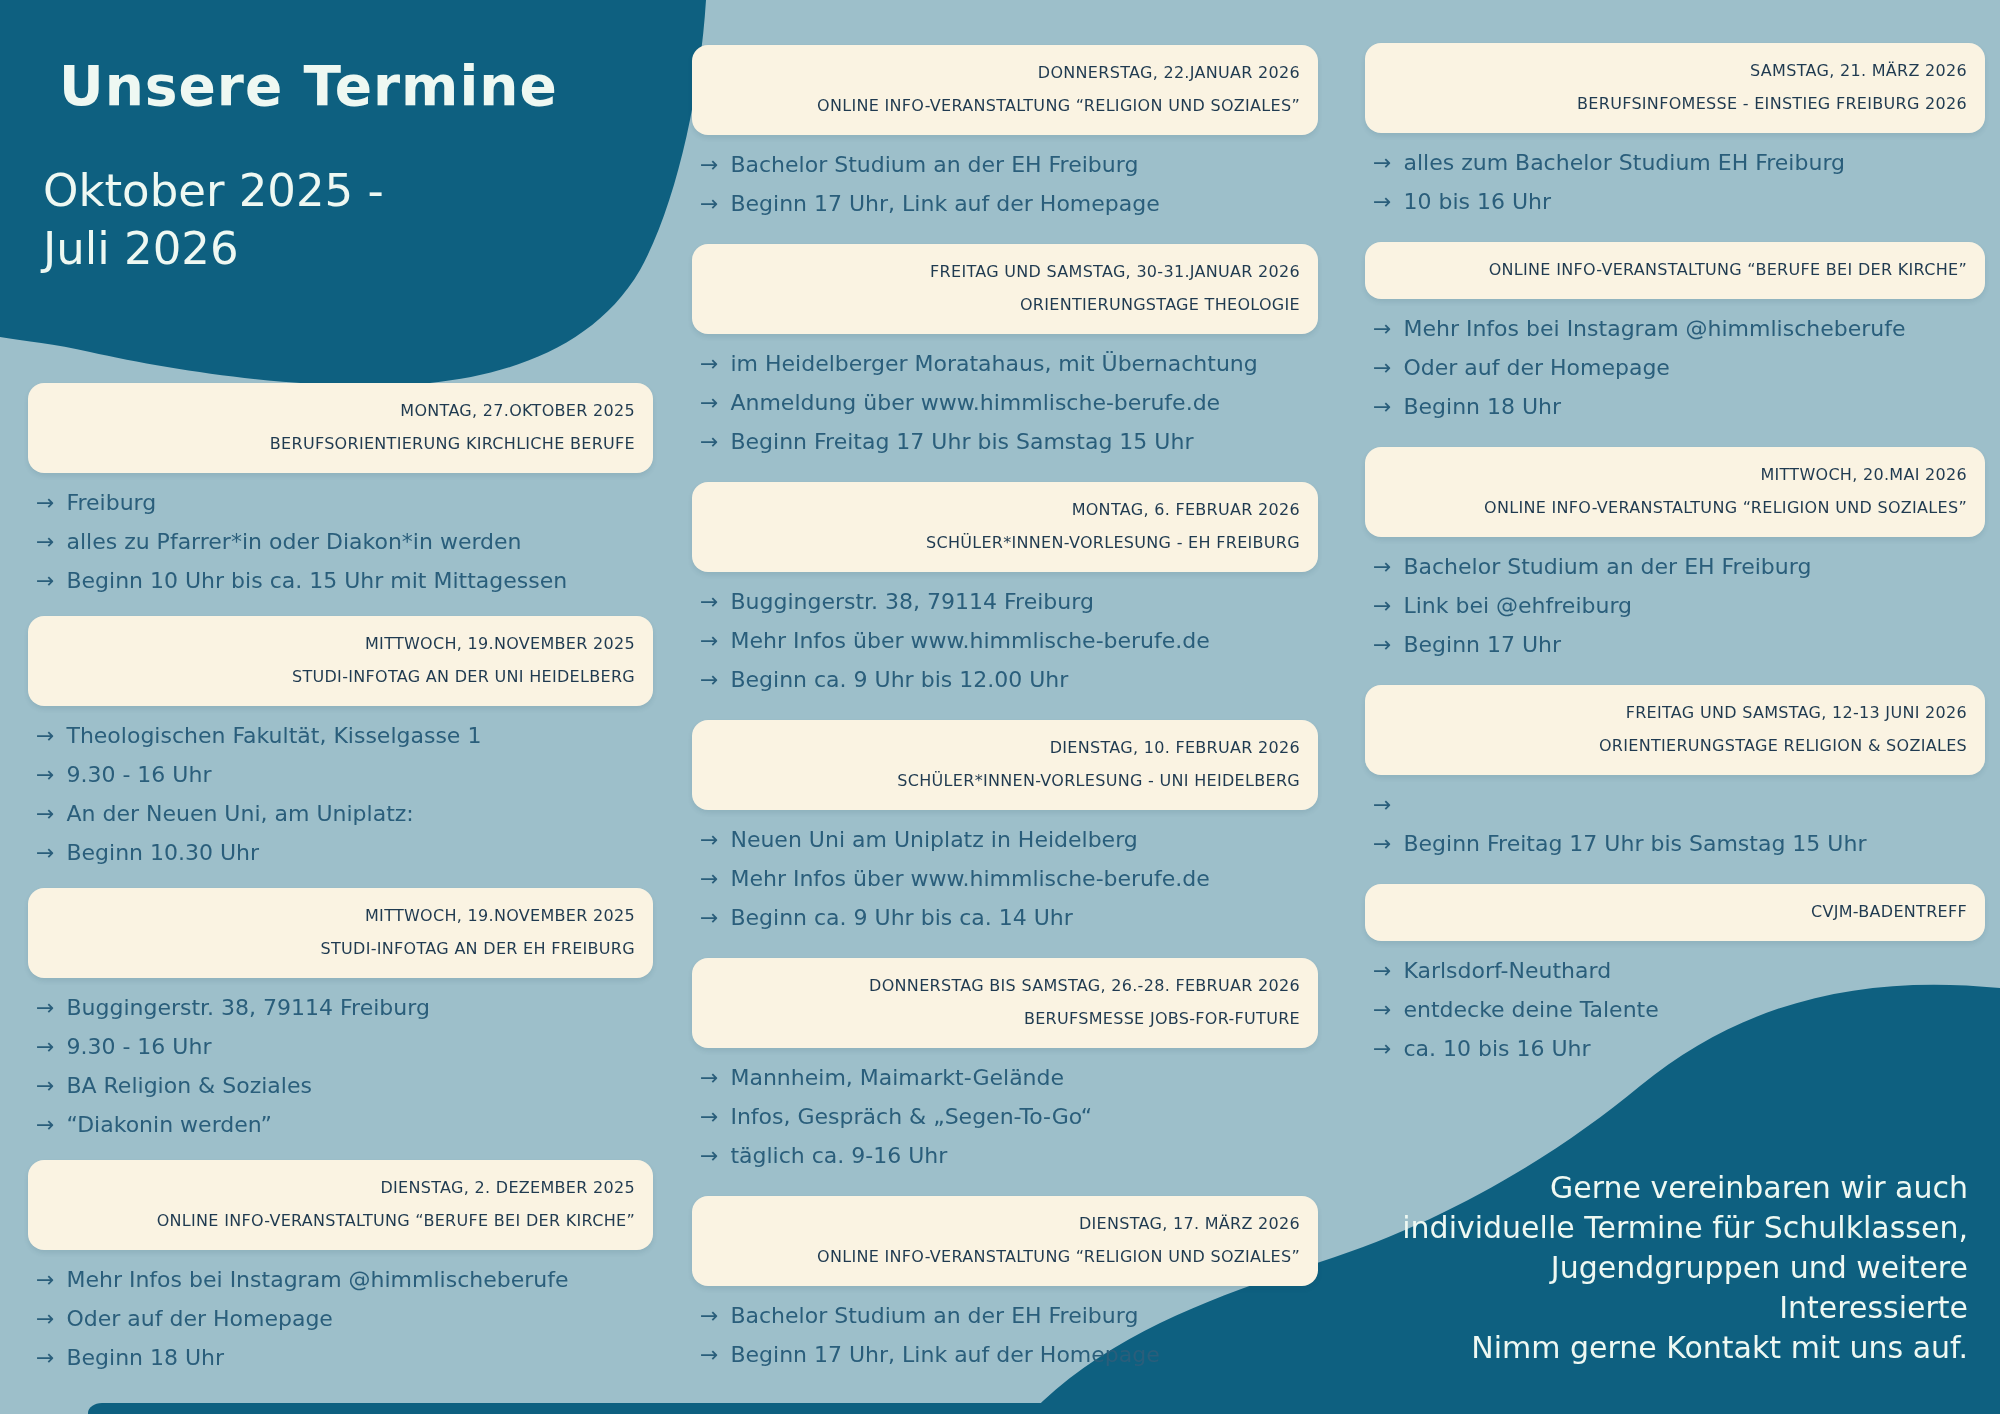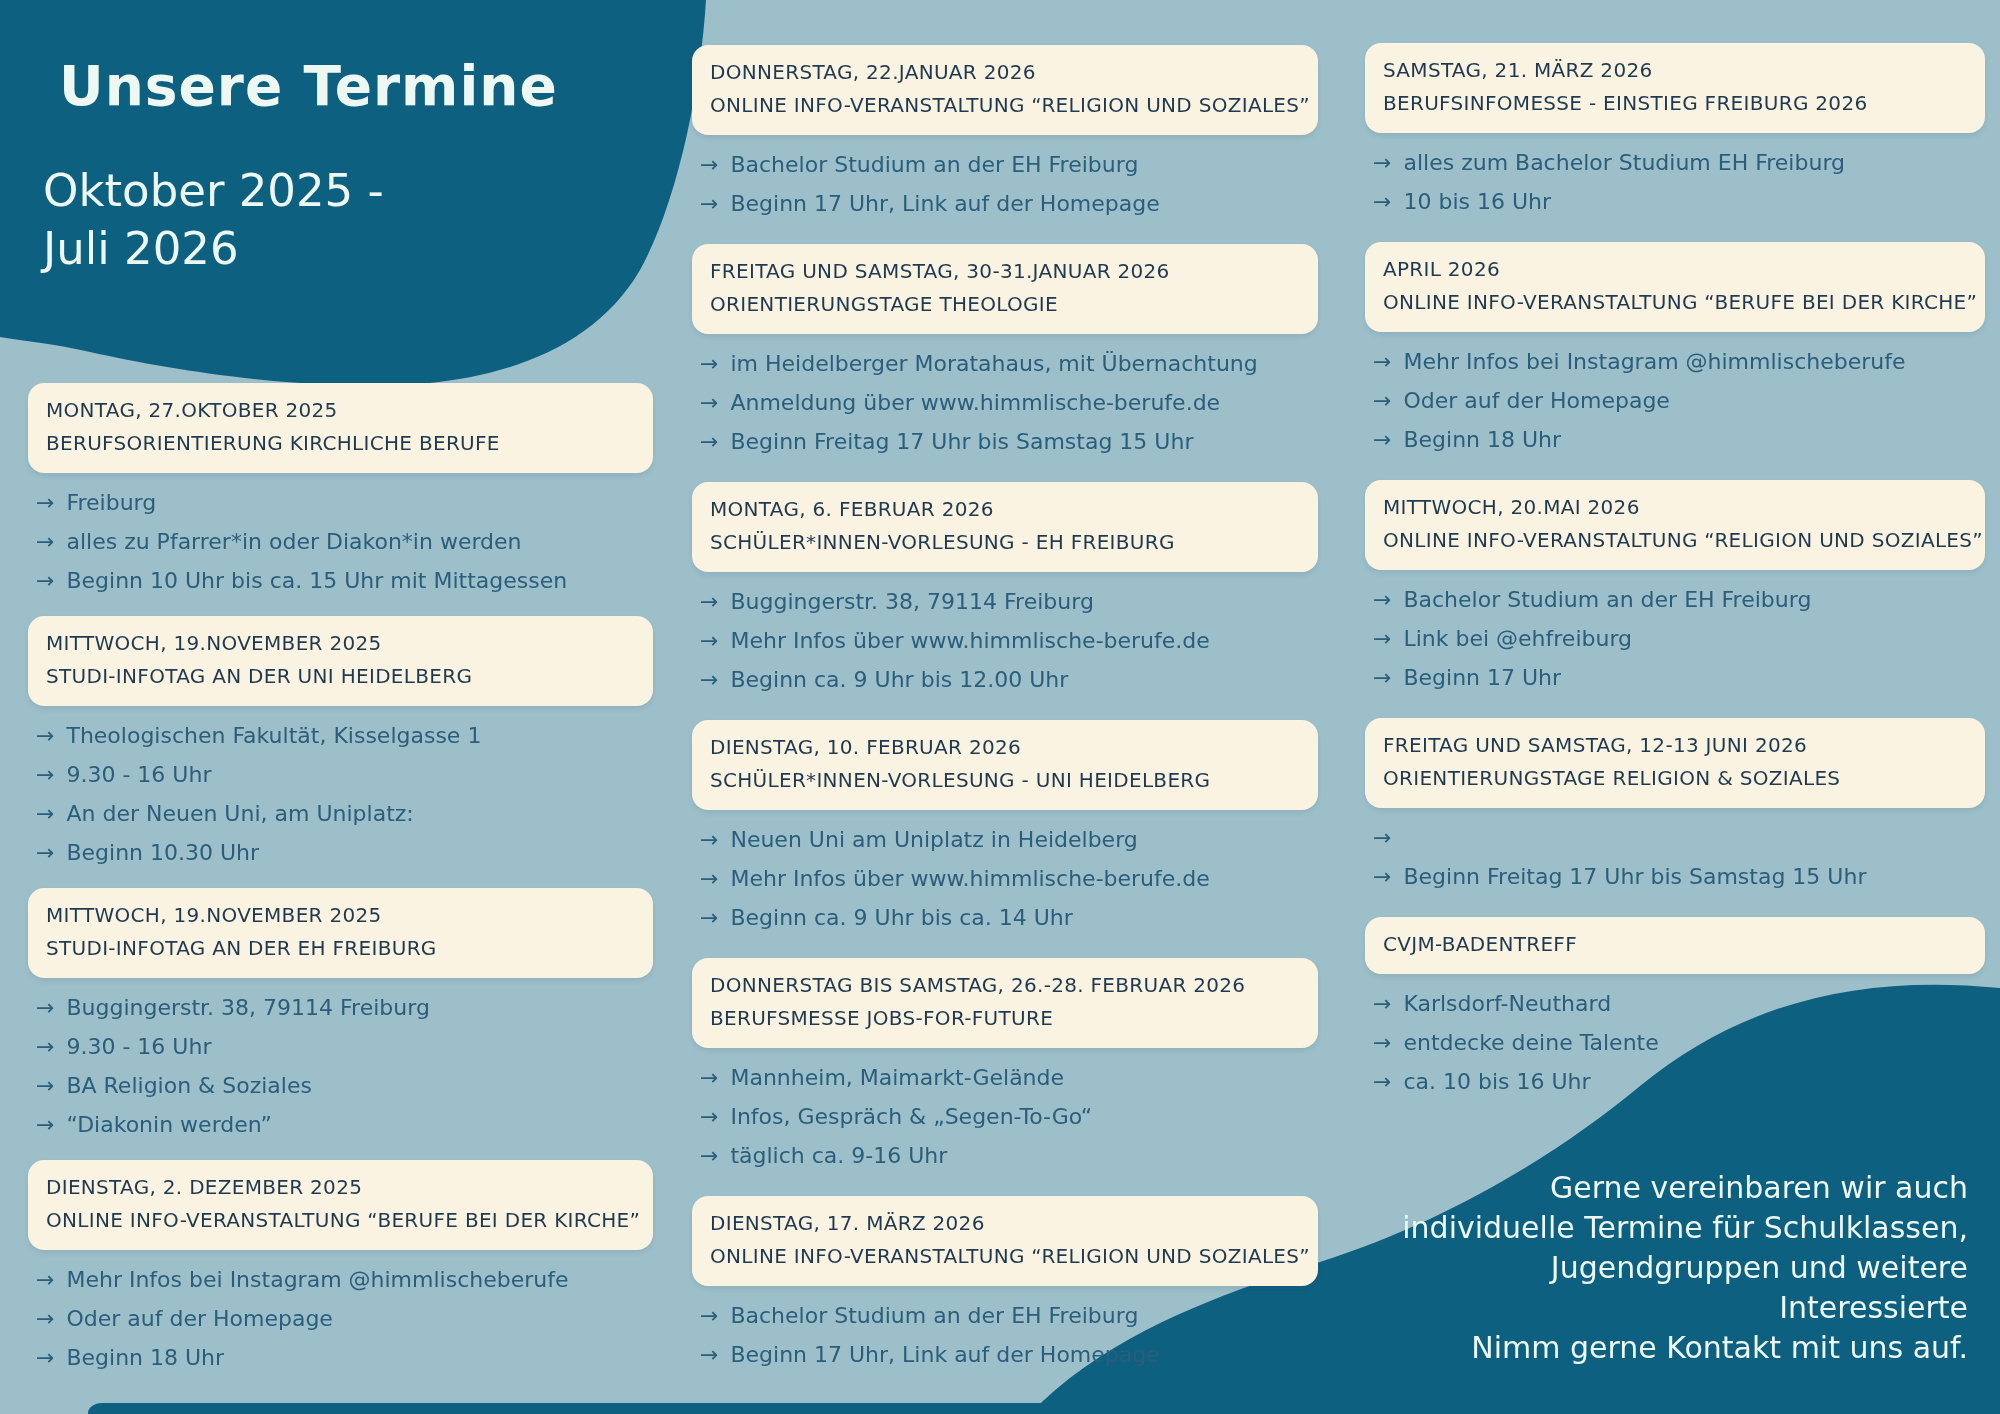--- a/index.html
+++ b/index.html
@@ -24,22 +24,22 @@
   .hero{position:absolute;left:43px;top:34px;color:var(--light-text);z-index:3;}
   .hero-title{margin:16px;font-size:55px;font-weight:bold;letter-spacing:1px;line-height:72px;}
   .hero-subtitle{margin-top:40px;font-size:45px;line-height:58px;font-weight:normal;}
   .col{position:absolute;display:flex;flex-direction:column;z-index:2;}
   .event{display:block;}
   .event-head{
     background:var(--cream);border-radius:16px;padding:11px 18px 13px 18px;
     box-shadow:0 3px 5px rgba(20,60,80,0.10);
   }
   .event-date,.event-title{
-    font-size:20px;line-height:33px;color:var(--head-text);
-    letter-spacing:0.3px;white-space:nowrap;
+    font-size:16px;line-height:33px;color:var(--head-text);
+    letter-spacing:0.3px;white-space:nowrap;text-align:right;
   }
   .bullets{margin:10px 0 0 8px;}
   .bullet{display:flex;font-size:22px;line-height:39px;color:var(--body-text);}
   .arrow{margin-right:12px;flex:0 0 auto;}
   .note{
     position:absolute;right:32px;top:1168px;text-align:right;z-index:3;
     color:var(--light-text);font-size:30px;line-height:40px;
   }
 </style>
 </head>
@@ -284,21 +284,20 @@
               <span>alles zum Bachelor Studium EH Freiburg</span>
             </div>
             <div class="bullet">
               <span class="arrow">→</span>
               <span>10 bis 16 Uhr</span>
             </div>
           </div>
         </section>
         <section class="event">
           <div class="event-head">
-            <div class="event-date">APRIL 2026</div>
             <div class="event-title">ONLINE INFO-VERANSTALTUNG “BERUFE BEI DER KIRCHE”</div>
           </div>
           <div class="bullets">
             <div class="bullet">
               <span class="arrow">→</span>
               <span>Mehr Infos bei Instagram @himmlischeberufe</span>
             </div>
             <div class="bullet">
               <span class="arrow">→</span>
               <span>Oder auf der Homepage</span>

